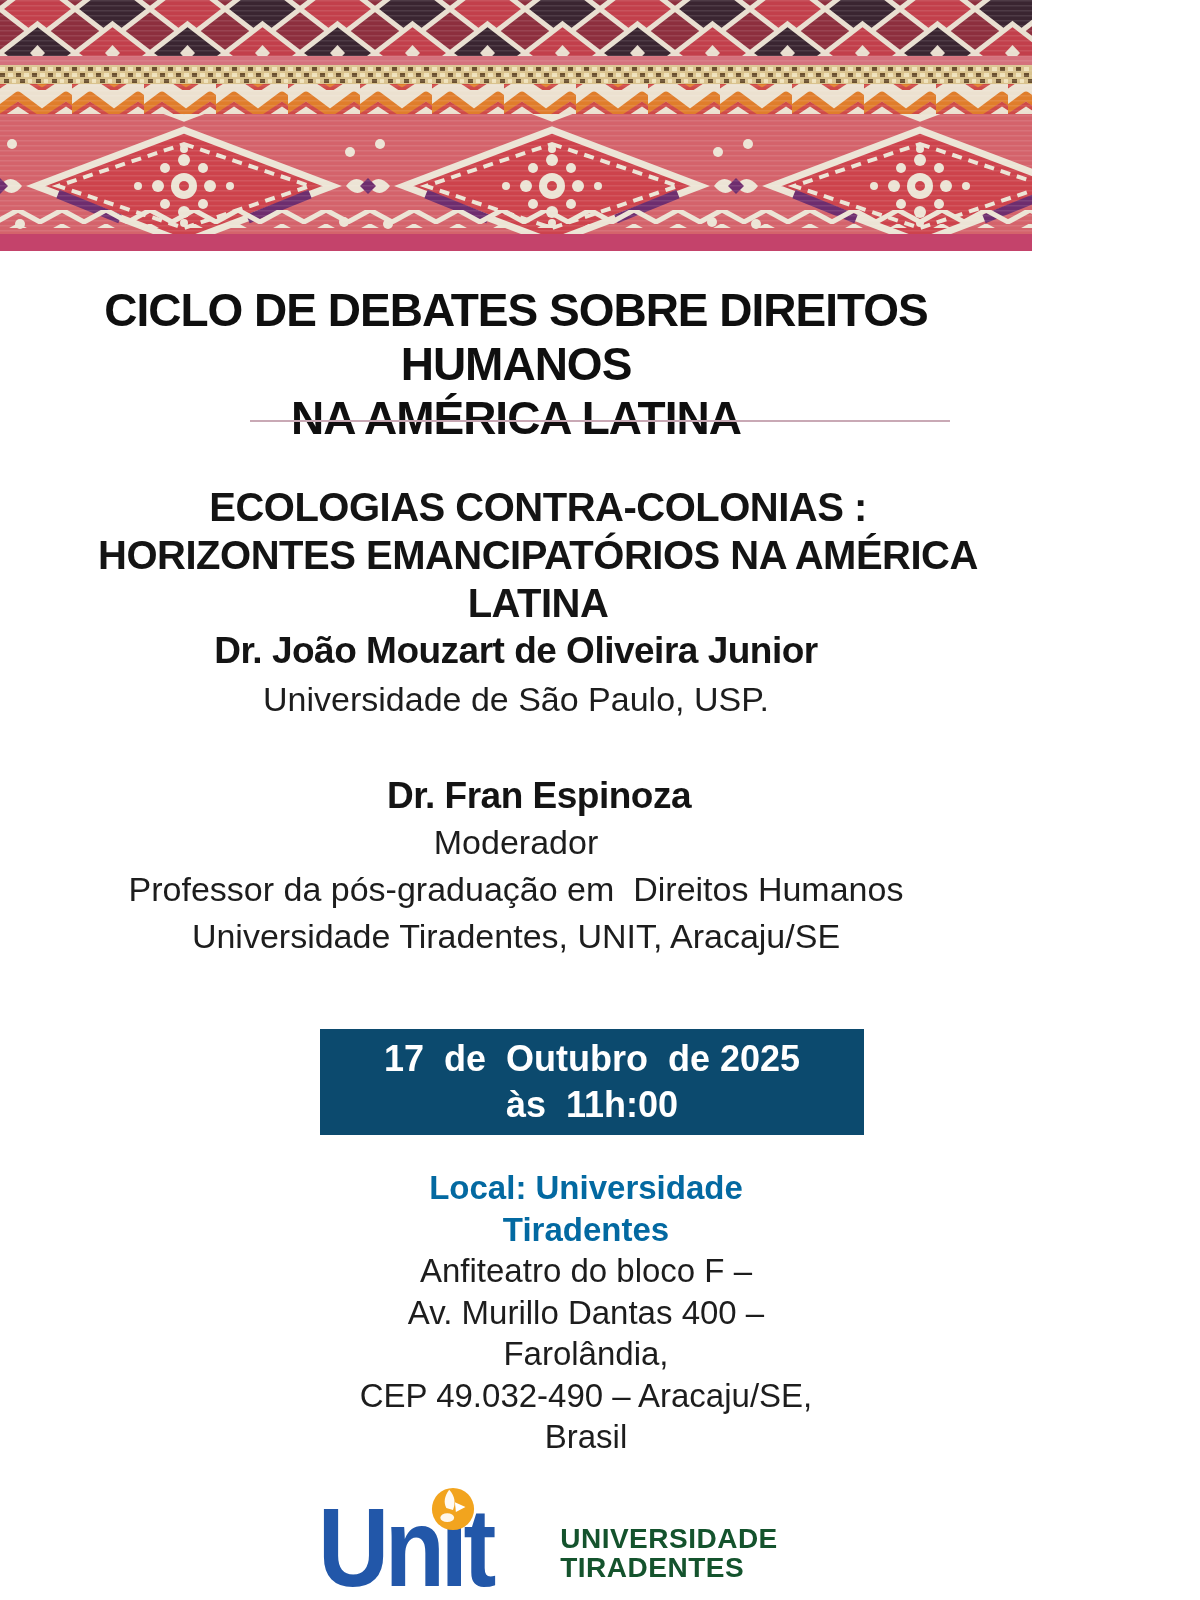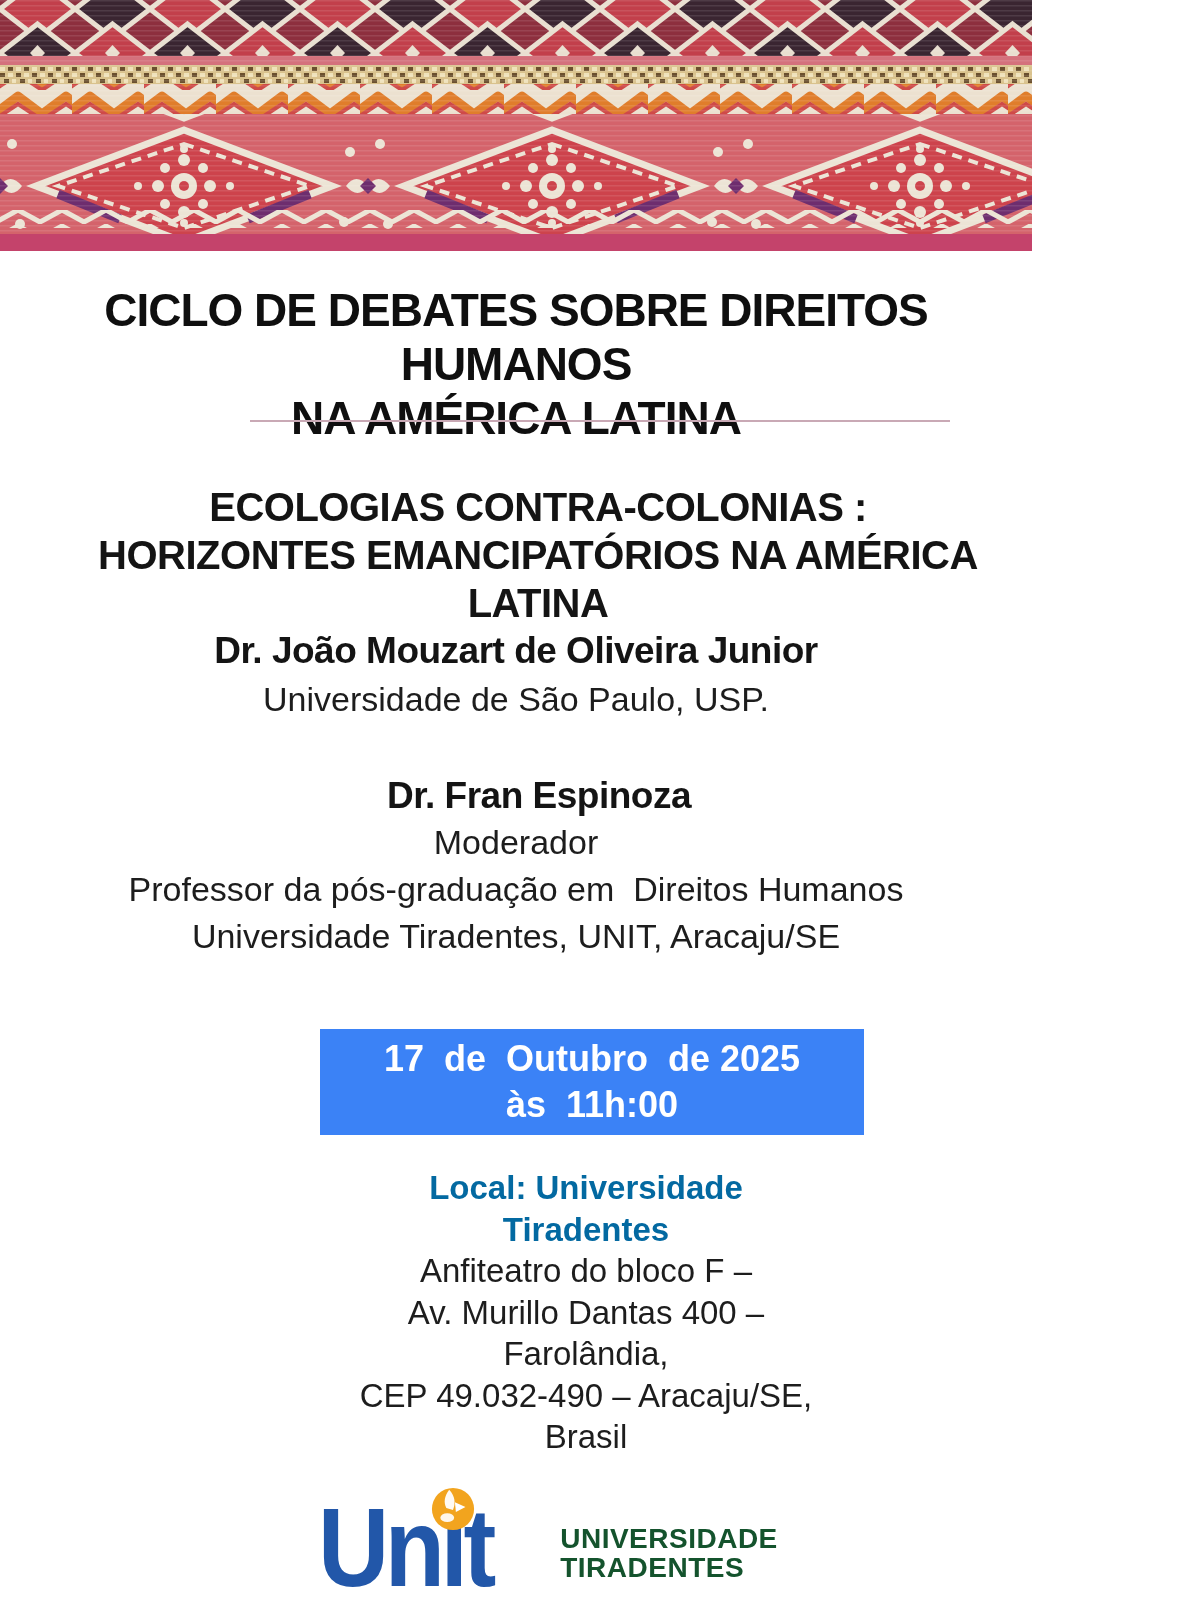--- a/index.html
+++ b/index.html
@@ -22,21 +22,21 @@
   .topic-line{font-weight:bold;font-size:40px;letter-spacing:-0.5px;color:#141414;padding-left:44px;}
   .speaker-name{font-weight:bold;font-size:37px;letter-spacing:-0.5px;color:#141414;}
   .speaker-affil{font-size:34px;color:#1d1d1d;}
 
   
   .moderator-block{top:772px;line-height:47px;}
   .moderator-name{font-weight:bold;font-size:37px;letter-spacing:-0.5px;color:#141414;padding-left:46px;}
   .moderator-line{font-size:34px;color:#1d1d1d;}
 
   
-  .date-banner{position:absolute;left:320px;top:1029px;width:544px;height:106px;background:#3b82f6;
+  .date-banner{position:absolute;left:320px;top:1029px;width:544px;height:106px;background:#0c4a6e;
                display:flex;flex-direction:column;justify-content:center;text-align:center;}
   .date-line{color:#ffffff;font-weight:bold;font-size:36px;line-height:46px;}
 
   
   .location-block{position:absolute;left:0;top:1167px;width:1172px;text-align:center;line-height:41.5px;}
   .loc-bold{font-weight:bold;font-size:33px;color:#0369a1;}
   .loc-reg{font-size:33px;color:#1d1d1d;}
 
   
   .logo{position:absolute;left:0;top:1498px;width:100%;display:flex;justify-content:center;

